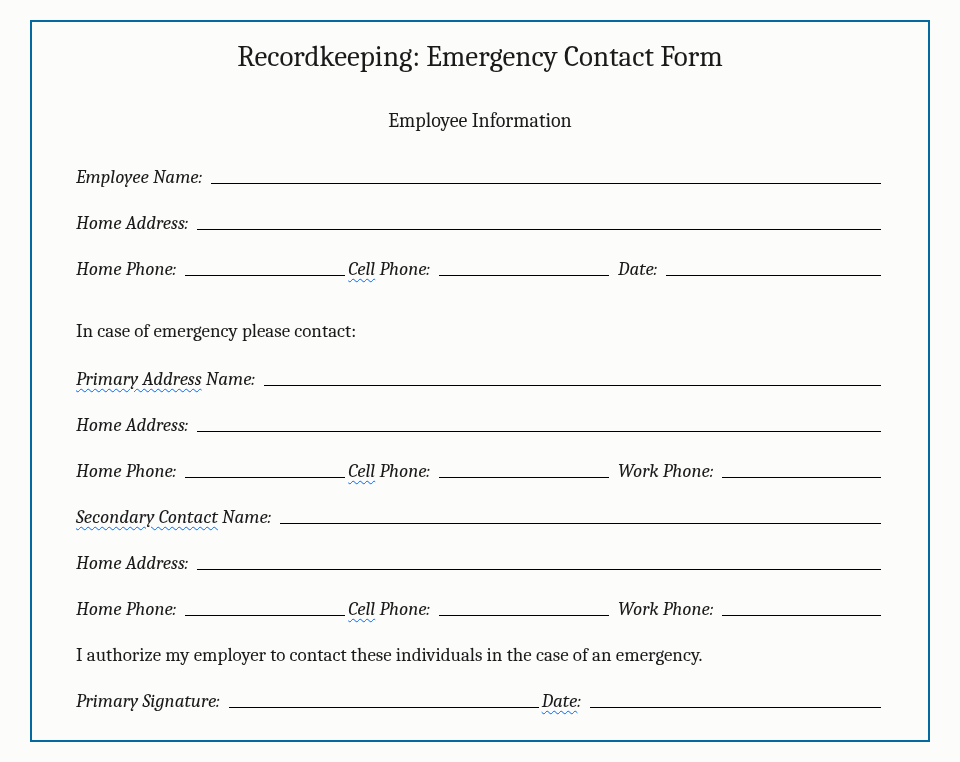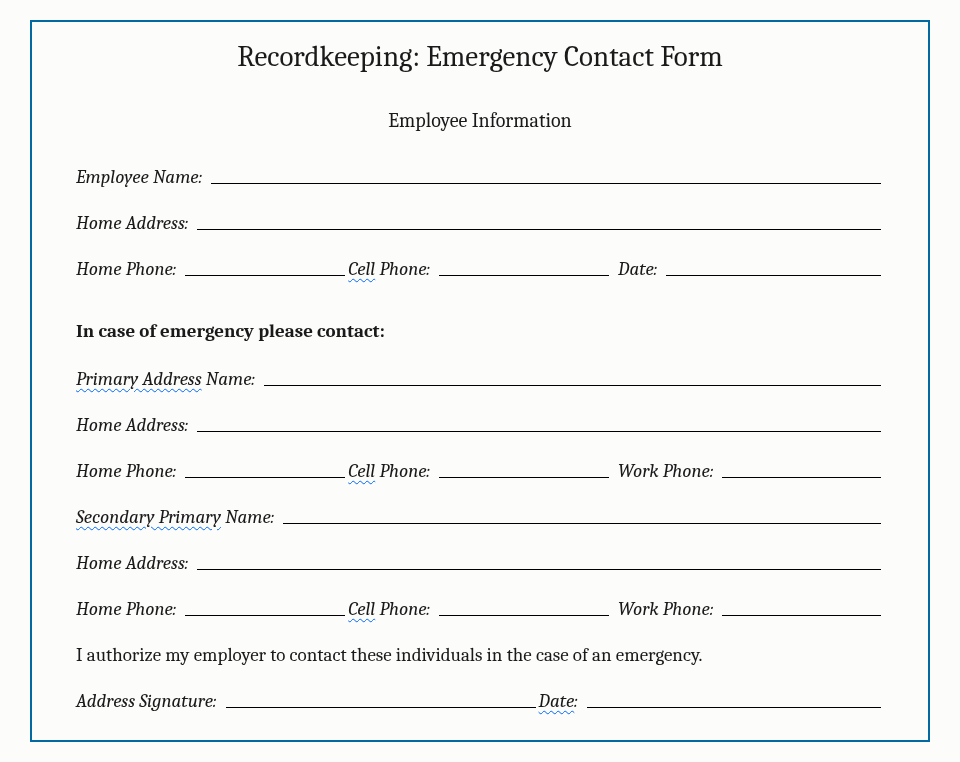--- a/index.html
+++ b/index.html
@@ -48,21 +48,21 @@
     }
     .squiggle {
       text-decoration: underline;
       text-decoration-style: wavy;
       text-decoration-color: #0066ff;
       text-decoration-thickness: 1px;
       text-underline-offset: 3px;
     }
     .section-heading {
       font-size: 19px;
-      font-weight: 700;
+      font-weight: 400;
       margin-top: 40px;
       margin-bottom: 26px;
     }
     .auth-row {
       font-size: 19px;
       margin-top: 0;
       margin-bottom: 24px;
     }
     .flex1 { flex: 1; }
     .gap { width: 6px; display:inline-block; }
@@ -121,21 +121,21 @@
     <span class="label"><span class="squiggle">Cell</span><span> Phone:</span></span>
     <span class="gap"></span>
     <span class="line" style="width:170px"></span>
     <span class="gap"></span>
     <span class="label">Work Phone:</span>
     <span class="gap"></span>
     <span class="line flex1"></span>
   </div>
 
   <div class="row">
-    <span class="label"><span class="squiggle">Secondary  Primary</span><span> Name:</span></span>
+    <span class="label"><span class="squiggle">Secondary  Contact</span><span> Name:</span></span>
     <span class="gap"></span>
     <span class="line flex1"></span>
   </div>
 
   <div class="row">
     <span class="label">Home Address:</span>
     <span class="gap"></span>
     <span class="line flex1"></span>
   </div>
 
@@ -148,21 +148,21 @@
     <span class="line" style="width:170px"></span>
     <span class="gap"></span>
     <span class="label">Work Phone:</span>
     <span class="gap"></span>
     <span class="line flex1"></span>
   </div>
 
   <div class="auth-row">I authorize my employer to contact these individuals in the case of an emergency.</div>
 
   <div class="row" style="margin-bottom:0">
-    <span class="label">Address Signature:</span>
+    <span class="label">Primary Signature:</span>
     <span class="gap"></span>
     <span class="line" style="width:310px"></span>
     <span class="label"><span class="squiggle">Date</span><span>:</span></span>
     <span class="gap"></span>
     <span class="line flex1"></span>
   </div>
 
 </div>
 
 </body></html>

